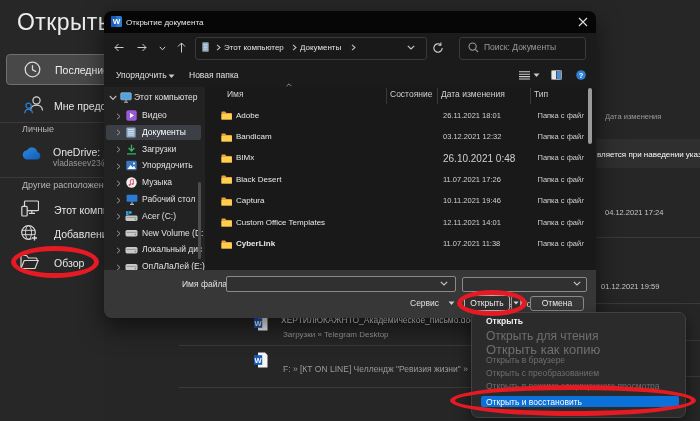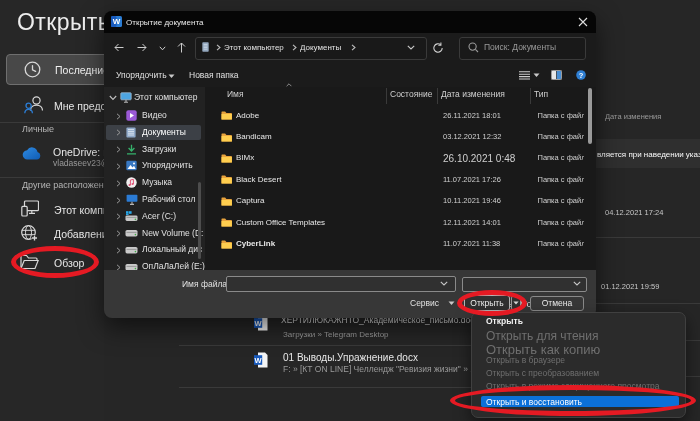--- a/index.html
+++ b/index.html
@@ -85,21 +85,20 @@
     <text x="4.1" y="10.6" font-size="7.5" font-family="Liberation Sans" font-weight="bold" fill="#fff" text-anchor="middle">W</text>
   </svg>
   <div class="t" style="left:281px;top:315px;font-size:8.5px;color:#dedede;width:190px;overflow:hidden;">ХЕРТИЛЮКАЖНТО_Академическое_письмо.docx</div>
   <div class="t" style="left:283px;top:330px;font-size:8px;color:#9a9a9a;">Загрузки » Telegram Desktop</div>
 
   <svg class="abs" style="left:254px;top:352px;" width="14" height="16" viewBox="0 0 14 16">
     <path d="M4,0.5 h7 l2.5,2.5 v12.5 h-9.5 z" fill="#f5f5f5"></path>
     <rect x="0" y="3.2" width="8.2" height="9.6" fill="#185abd"></rect>
     <text x="4.1" y="10.6" font-size="7.5" font-family="Liberation Sans" font-weight="bold" fill="#fff" text-anchor="middle">W</text>
   </svg>
-  <div class="t" style="left:283px;top:352px;font-size:10px;color:#e8e8e8;">01 Выводы.Упражнение.docx</div>
   <div class="t" style="left:283px;top:364px;font-size:8.5px;color:#9a9a9a;">F: » [КТ ON LINE] Челлендж "Ревизия жизни" » 1 де</div>
 
   <div class="abs" style="left:179px;top:344.5px;width:292px;height:1px;background:#3a3a3a;"></div>
   <div class="abs" style="left:179px;top:387px;width:292px;height:1px;background:#3a3a3a;"></div>
 
   <div class="abs" id="dlg" style="left:104px;top:11px;width:492px;height:307px;background:#1f1f1f;border-radius:8px;box-shadow:0 10px 24px rgba(0,0,0,.55);overflow:hidden;font-size:8.5px;">
 
     <div class="abs" style="left:0;top:0;width:492px;height:22px;background:#060606;"></div>
     <svg class="abs" style="left:7px;top:5px;" width="11" height="11" viewBox="0 0 11 11">
       <rect x="0" y="0" width="11" height="11" rx="1.5" fill="#2b7cd3"></rect>

